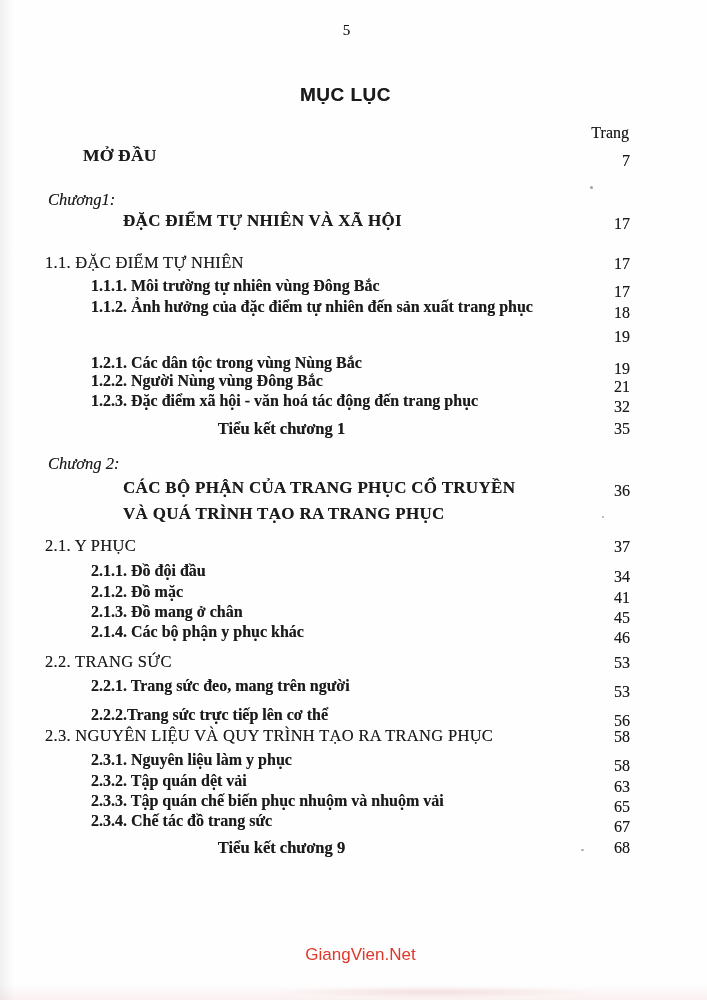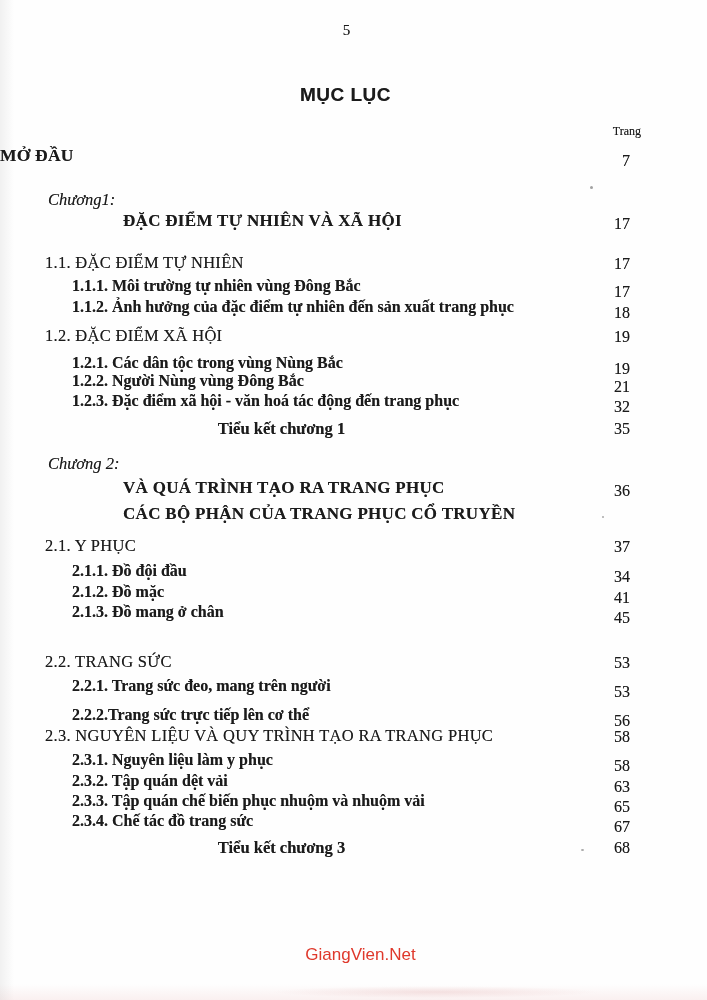--- a/index.html
+++ b/index.html
@@ -15,34 +15,34 @@
       linear-gradient(90deg, rgba(180,180,180,.18) 0px, rgba(180,180,180,0) 14px),
       linear-gradient(0deg, rgba(236,190,190,.22) 0px, rgba(236,190,190,0) 16px);
   }
   .txt{text-shadow:0 0 .5px rgba(20,20,20,.55);}
 
   .page-number-top{position:absolute;top:22px;left:0;width:100%;text-align:center;
     font-size:15px;transform:translateX(-7px);}
   .doc-title{position:absolute;top:84px;left:0;width:100%;text-align:center;
     font-family:"Liberation Sans","DejaVu Sans",sans-serif;font-weight:bold;
     font-size:19px;letter-spacing:.5px;transform:translateX(-8px);}
-  .col-header{position:absolute;top:124px;right:66px;font-size:12px;}
+  .col-header{position:absolute;top:124px;right:78px;font-size:16px;}
 
   .row{position:absolute;left:0;width:100%;}
   .row .pg{position:absolute;top:4px;right:77px;width:60px;text-align:right;font-size:16px;}
 
-  .row.intro .t{font-weight:bold;font-size:17.5px;letter-spacing:.2px;}
+  .row.intro .t{margin-left:83px;font-weight:bold;font-size:17.5px;letter-spacing:.2px;}
   .row.intro .pg{top:7px;}
   .row.chlabel .t{margin-left:48px;font-style:italic;font-size:16.5px;text-align:center;}
   .row.chtitle .t{display:block;margin-left:123px;font-weight:bold;font-size:17px;
     letter-spacing:.3px;line-height:26px;}
   .row.chtitle .pg{top:7px;}
   .row.section .t{margin-left:45px;font-size:16.5px;letter-spacing:.3px;}
   .row.section .pg{top:2px;}
-  .row.sub .t{margin-left:72px;font-weight:bold;font-size:16px;}
+  .row.sub .t{margin-left:91px;font-weight:bold;font-size:16px;}
   .row.sub .pg{top:6px;}
   .row.summary .t{display:block;width:563px;text-align:center;font-weight:bold;font-size:16.5px;}
   .row.summary .pg{top:1px;}
 
   .watermark{position:absolute;top:945px;left:0;width:100%;text-align:center;
     font-family:"Liberation Sans","DejaVu Sans",sans-serif;font-size:17px;
     transform:translateX(7px);}
 
   .artifact{position:absolute;border-radius:50%;background:#555;pointer-events:none;}
   .a1{left:590px;top:186px;width:3px;height:3px;opacity:.55;}
@@ -82,21 +82,20 @@
   </div>
   <div class="row sub" style="top:277px">
     <span class="t txt">1.1.1. Môi trường tự nhiên vùng Đông Bắc</span>
     <span class="pg txt">17</span>
   </div>
   <div class="row sub" style="top:298px">
     <span class="t txt">1.1.2. Ảnh hưởng của đặc điểm tự nhiên đến sản xuất trang phục</span>
     <span class="pg txt">18</span>
   </div>
   <div class="row section" style="top:326px">
-    <span class="t txt">1.2. ĐẶC ĐIỂM XÃ HỘI</span>
     <span class="pg txt">19</span>
   </div>
   <div class="row sub" style="top:354px">
     <span class="t txt">1.2.1. Các dân tộc trong vùng Nùng Bắc</span>
     <span class="pg txt">19</span>
   </div>
   <div class="row sub" style="top:372px">
     <span class="t txt">1.2.2. Người Nùng vùng Đông Bắc</span>
     <span class="pg txt">21</span>
   </div>
@@ -107,41 +106,45 @@
   <div class="row summary" style="top:419px">
     <span class="t txt">Tiểu kết chương 1</span>
     <span class="pg txt">35</span>
   </div>
 
   <div class="row chlabel" style="top:454px">
     <span class="t txt">Chương 2:</span>
   </div>
   <div class="row chtitle" style="top:475px">
     <span class="t">
+      <span class="txt" style="display:block">CÁC BỘ PHẬN CỦA TRANG PHỤC CỔ TRUYỀN</span>
       <span class="txt" style="display:block">VÀ QUÁ TRÌNH TẠO RA TRANG PHỤC</span>
-      <span class="txt" style="display:block">CÁC BỘ PHẬN CỦA TRANG PHỤC CỔ TRUYỀN</span>
     </span>
     <span class="pg txt">36</span>
   </div>
 
   <div class="row section" style="top:536px">
     <span class="t txt">2.1. Y PHỤC</span>
     <span class="pg txt">37</span>
   </div>
   <div class="row sub" style="top:562px">
     <span class="t txt">2.1.1. Đồ đội đầu</span>
     <span class="pg txt">34</span>
   </div>
   <div class="row sub" style="top:583px">
     <span class="t txt">2.1.2. Đồ mặc</span>
     <span class="pg txt">41</span>
   </div>
   <div class="row sub" style="top:603px">
     <span class="t txt">2.1.3. Đồ mang ở chân</span>
     <span class="pg txt">45</span>
+  </div>
+  <div class="row sub" style="top:623px">
+    <span class="t txt">2.1.4. Các bộ phận y phục khác</span>
+    <span class="pg txt">46</span>
   </div>
 
   <div class="row section" style="top:652px">
     <span class="t txt">2.2. TRANG SỨC</span>
     <span class="pg txt">53</span>
   </div>
   <div class="row sub" style="top:677px">
     <span class="t txt">2.2.1. Trang sức đeo, mang trên người</span>
     <span class="pg txt">53</span>
   </div>
@@ -164,21 +167,21 @@
   </div>
   <div class="row sub" style="top:792px">
     <span class="t txt">2.3.3. Tập quán chế biến phục nhuộm và nhuộm vải</span>
     <span class="pg txt">65</span>
   </div>
   <div class="row sub" style="top:812px">
     <span class="t txt">2.3.4. Chế tác đồ trang sức</span>
     <span class="pg txt">67</span>
   </div>
   <div class="row summary" style="top:838px">
-    <span class="t txt">Tiểu kết chương 3</span>
+    <span class="t txt">Tiểu kết chương 9</span>
     <span class="pg txt">68</span>
   </div>
 
   <div class="watermark" style="color: rgb(223, 56, 43);">GiangVien.Net</div>
 
   <span class="artifact a1"></span>
   <span class="artifact a2"></span>
   <span class="artifact a3"></span>
   <span class="smudge"></span>
 </div>

